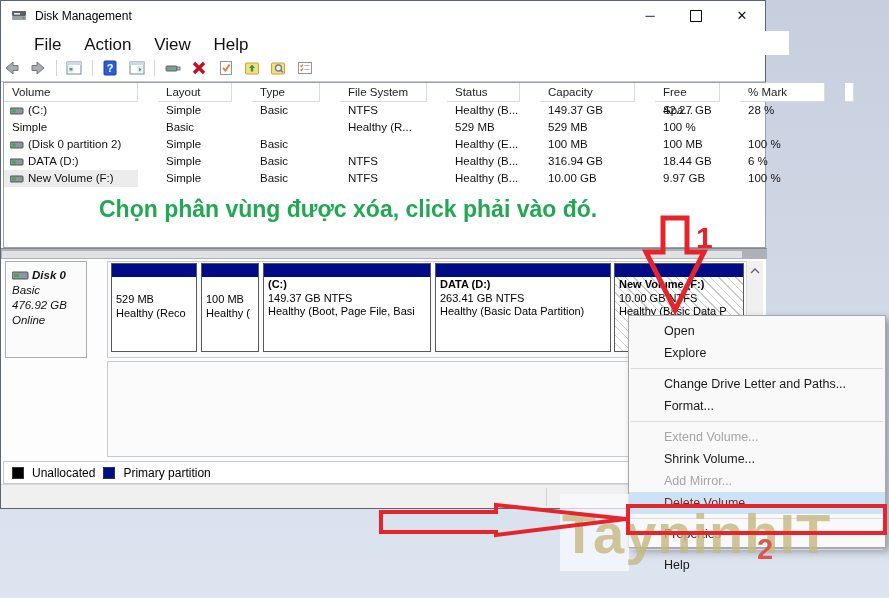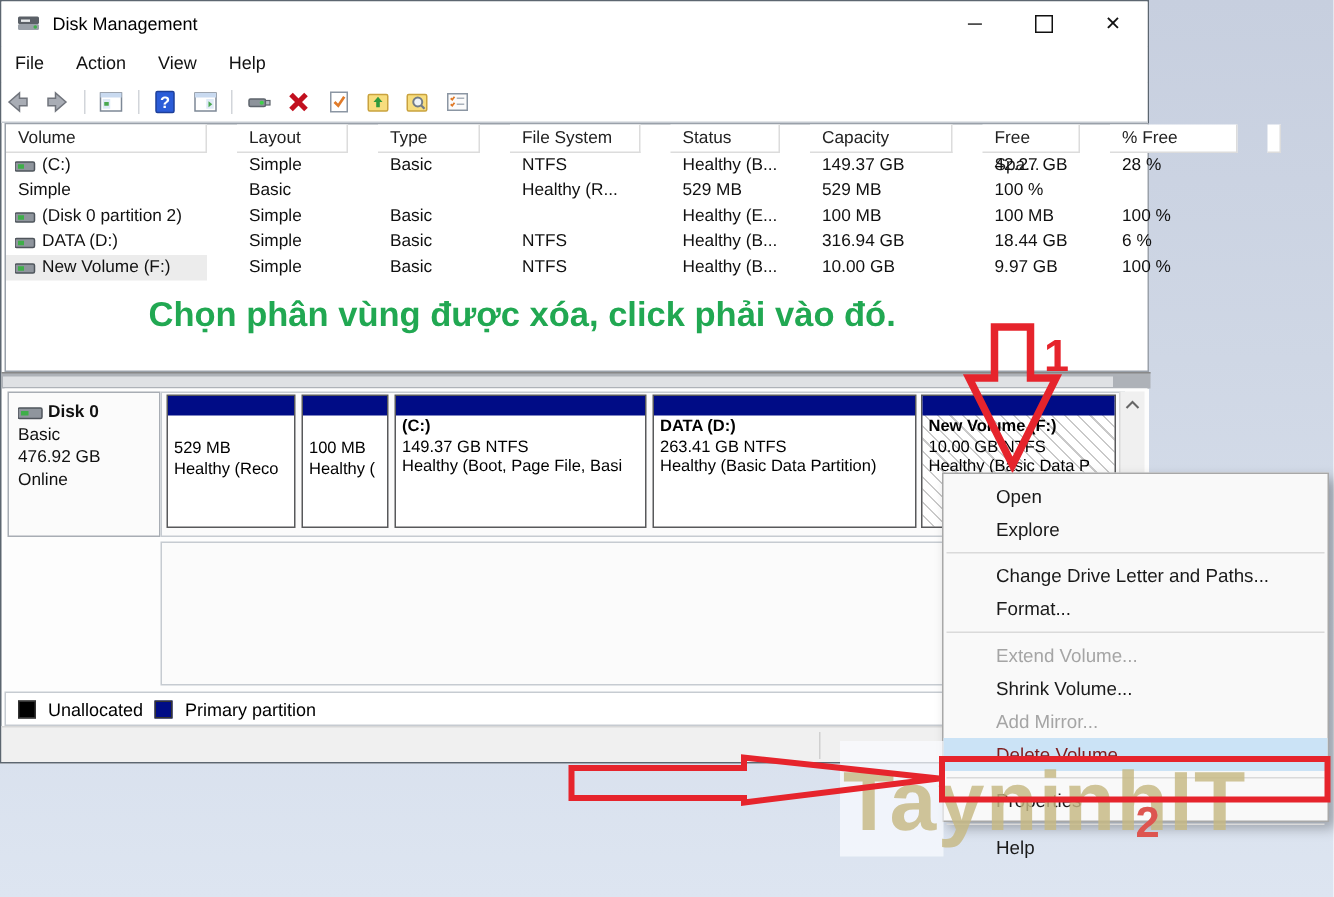--- a/index.html
+++ b/index.html
@@ -6,38 +6,38 @@
   body{width:889px;height:598px;font-family:"Liberation Sans",sans-serif;overflow:hidden;}
   #desktop{position:relative;width:889px;height:598px;background:linear-gradient(180deg,#c7cfdf 0%,#cfd7e5 40%,#dde5f1 100%);}
   
   #win{position:absolute;left:0;top:0;width:766px;height:509px;background:#ffffff;border:1px solid #5c6670;box-sizing:border-box;}
   .titlebar{position:absolute;left:0;top:0;width:100%;height:30px;background:#fff;}
   .title-icon{position:absolute;left:10px;top:7px;}
   .title-text{position:absolute;left:34px;top:8px;font-size:12px;color:#000;}
   .winbtn{position:absolute;top:0;width:46px;height:30px;text-align:center;line-height:30px;font-size:13px;color:#111;cursor:default;}
   #btn-min{right:92px;} #btn-max{right:46px;} #btn-close{right:0;}
   #btn-max .maxbox{display:inline-block;width:10px;height:10px;border:1px solid #111;vertical-align:middle;margin-top:-2px;}
-  .menubar{position:absolute;left:0;top:30px;width:100%;height:24px;background:#fff;font-size:12px;}
+  .menubar{position:absolute;left:0;top:30px;width:100%;height:24px;background:#fff;font-size:17px;padding-left:24px;}
   .menubar span{display:inline-block;padding:4px 9px 0 9px;color:#111;}
   .toolbar{position:absolute;left:0;top:54px;width:100%;height:27px;background:#fff;border-bottom:1px solid #c6cbd2;box-sizing:border-box;}
   .tool{display:inline-block;vertical-align:top;margin:5px 3px 0 3px;width:16px;height:16px;}
   .tsep{display:inline-block;vertical-align:top;margin:5px 2px 0 2px;width:1px;height:16px;background:#d2d5da;}
   
   #toppane{position:absolute;left:2px;top:81px;width:763px;height:166px;background:#fff;border:1px solid #9aa1aa;box-sizing:border-box;}
   .vgrid{display:grid;grid-template-columns:134px 74px 68px 87px 73px 95px 65px 85px 1fr;gap:20px;}
   .vh{height:19px;line-height:18px;font-size:11.5px;color:#222;border-right:1px solid #dcdcdc;border-bottom:1px solid #dcdcdc;padding-left:8px;box-sizing:border-box;background:#fff;}
   .vc{height:17px;line-height:17px;font-size:11.5px;color:#111;padding-left:8px;box-sizing:border-box;white-space:nowrap;overflow:hidden;}
   .vc.first{padding-left:6px;display:flex;align-items:center;gap:4px;}
   .rowsel{background:#ececec;}
   
   #splitter{position:absolute;left:0;top:247px;width:766px;height:11px;background:#aeb2b8;border-top:1px solid #888;box-sizing:border-box;}
   #splitter .thumb{position:absolute;left:1px;top:2px;width:740px;height:7px;background:#dfe1e4;}
   
   #bottompane{position:absolute;left:2px;top:258px;width:763px;height:225px;background:#fdfdfd;}
-  .disklabel{position:absolute;left:2px;width:102px;background:#fbfbfb;border:1px solid #a8adb4;box-sizing:border-box;padding:6px 0 0 6px;font-size:11.5px;line-height:15px;color:#111;}
+  .disklabel{position:absolute;left:2px;width:82px;background:#fbfbfb;border:1px solid #a8adb4;box-sizing:border-box;padding:6px 0 0 6px;font-size:11.5px;line-height:15px;color:#111;font-style:italic;}
   .disklabel .dname{font-weight:bold;display:flex;align-items:center;gap:3px;}
   .diskrow-bg{position:absolute;left:104px;width:643px;border:1px solid #c6cbd1;box-sizing:border-box;background:#fbfbfb;}
   .part{position:absolute;top:4px;height:89px;background:#fff;border:1px solid #58595b;box-sizing:border-box;}
   .part .band{height:13px;background:#000c86;}
   .part .ptxt{padding:1px 0 0 4px;font-size:11px;line-height:13.5px;color:#000;white-space:nowrap;overflow:hidden;}
   .part .pname{font-weight:bold;}
   .hatch{background-image:repeating-linear-gradient(45deg,#ffffff 0px,#ffffff 5px,#c9c9c9 5px,#c9c9c9 6px);}
   #vscroll{position:absolute;left:743px;top:2px;width:17px;height:221px;background:#f0f0f0;border-left:1px solid #d9d9d9;box-sizing:border-box;}
   #vscroll .sbtn{height:17px;text-align:center;}
   
@@ -149,21 +149,21 @@
 
     <div id="toppane">
       <div class="vgrid">
         <div class="vh">Volume</div>
         <div class="vh">Layout</div>
         <div class="vh">Type</div>
         <div class="vh">File System</div>
         <div class="vh">Status</div>
         <div class="vh">Capacity</div>
         <div class="vh">Free Spa...</div>
-        <div class="vh">% Free</div>
+        <div class="vh">% Mark</div>
         <div class="vh"></div>
       </div>
 
       <div class="vgrid">
         <div class="vc first">
             <svg width="14" height="10">
               <rect x="0" y="2" width="13" height="6" rx="1" fill="#8f959d" stroke="#4f555c"></rect>
               <rect x="2" y="3.5" width="4" height="3" fill="#3fae49"></rect>
             </svg>
             <span>(C:)</span>

